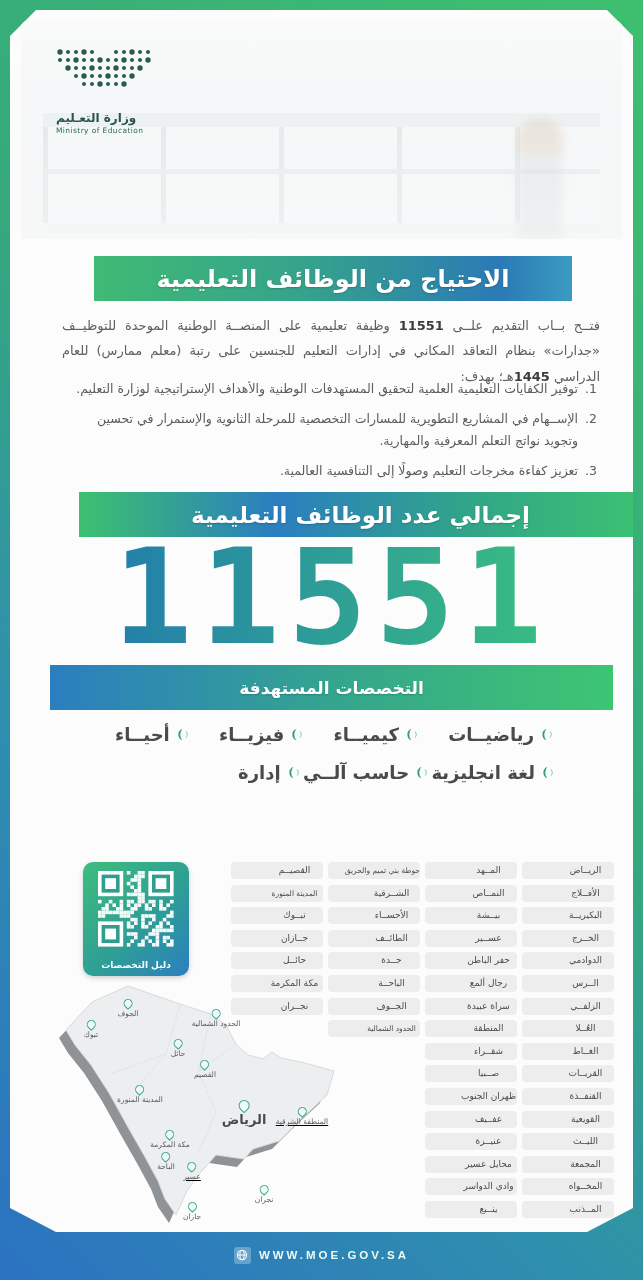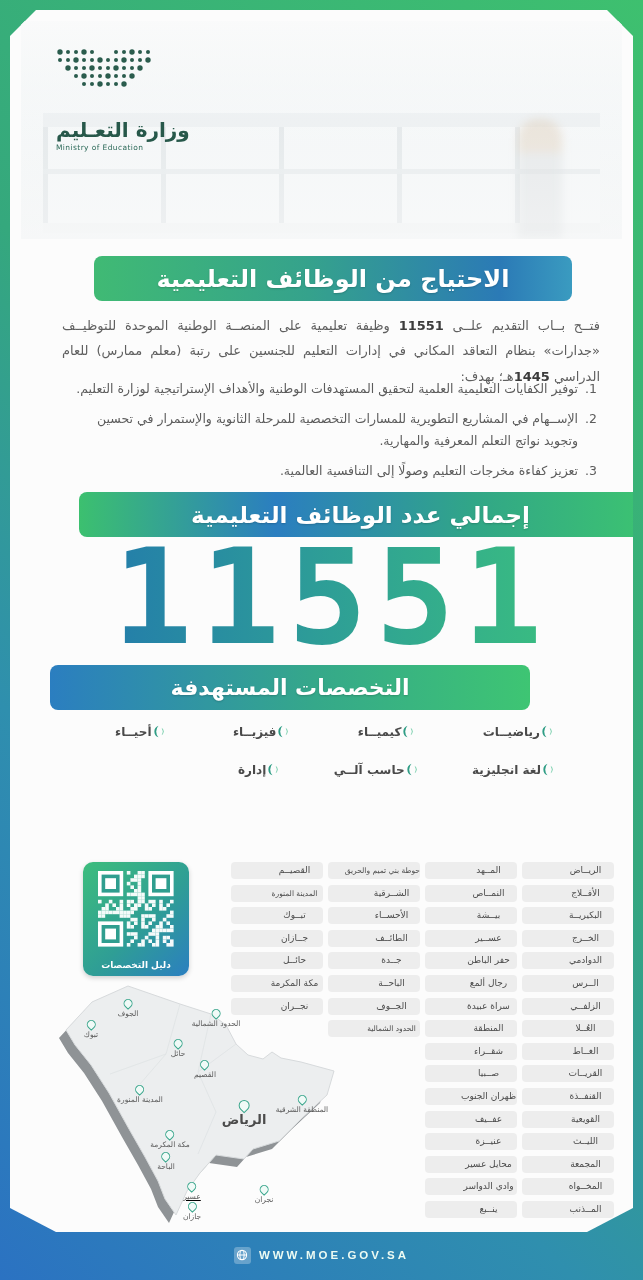--- a/index.html
+++ b/index.html
@@ -14,51 +14,51 @@
     background:linear-gradient(180deg,#ecf1f2 0%,#f3f6f7 45%,#eff2f3 100%);}
   .win-head{position:absolute;left:22px;right:22px;top:92px;height:14px;background:#e6ebed;opacity:.85;}
   .win-band{position:absolute;left:22px;right:22px;top:106px;height:96px;opacity:.8;
     background:repeating-linear-gradient(90deg,#d9dfe2 0 5px,#f3f6f7 5px 118px);border-bottom:10px solid #edf0f1;}
   .win-rail{position:absolute;left:22px;right:22px;top:148px;height:5px;background:#e0e5e8;opacity:.9;}
   .person{position:absolute;left:497px;top:98px;width:44px;height:120px;opacity:.5;filter:blur(4px);
     background:linear-gradient(180deg,#d6c3aa 0 28%,#cdd2d4 28% 100%);border-radius:20px 20px 0 0;}
   .photo-fade{position:absolute;inset:0;background:linear-gradient(180deg,rgba(252,252,252,.85) 0%,rgba(252,252,252,.25) 45%,rgba(252,252,252,.55) 100%);}
   
   .logo{position:absolute;left:46px;top:38px;width:150px;text-align:left;}
-  .logo .ar{font-size:20px;font-weight:bold;color:#27584a;margin-top:24px;direction:rtl;text-align:left;}
+  .logo .ar{font-size:12px;font-weight:bold;color:#27584a;margin-top:17px;direction:rtl;text-align:left;}
   .logo .en{font-size:7.5px;color:#2d6a59;letter-spacing:.4px;margin-top:1px;}
   
-  .banner{position:absolute;height:45px;border-radius:8px;color:#fff;font-weight:bold;
+  .banner{position:absolute;height:45px;border-radius:0;color:#fff;font-weight:bold;
     display:flex;align-items:center;justify-content:center;text-shadow:0 1px 2px rgba(0,0,0,.18);direction:rtl;}
   .b-title{left:84px;top:246px;width:478px;font-size:24px;
     background:linear-gradient(90deg,#40ba74 0%,#35a28c 45%,#2b7ab6 85%,#3a9bc0 100%);}
   .b-total{left:40px;top:482px;width:563px;font-size:23px;
     background:linear-gradient(90deg,#3cc06f 0%,#2b7ec0 35%,#31a687 70%,#3cc272 100%);margin-left:29px;}
-  .b-specs{left:40px;top:655px;width:480px;font-size:22px;
+  .b-specs{left:40px;top:655px;width:563px;font-size:17px;
     background:linear-gradient(90deg,#2b7ec0 0%,#35a88a 55%,#3ec573 100%);}
   .b-depts{left:40px;top:795px;width:563px;font-size:22px;
     background:linear-gradient(90deg,#3cc06f 0%,#2b7ec0 40%,#35aa84 75%,#3ec573 100%);}
   
   .intro{position:absolute;left:52px;top:303px;width:538px;direction:rtl;text-align:justify;
     font-size:13px;line-height:1.95;color:#5f5f5f;}
   .intro b{color:#3c3c3c;}
   
   .goals{position:absolute;left:60px;top:368px;width:527px;direction:rtl;}
   .goal{display:flex;gap:7px;font-size:12.5px;line-height:1.8;color:#5c5c5c;margin-bottom:7px;}
   .goal .n{flex:0 0 auto;}
   
   .big-number{position:absolute;left:0;top:534px;width:643px;text-align:center;direction:ltr;
     font-family:"DejaVu Sans Mono",monospace;font-weight:bold;font-size:132px;line-height:106px;letter-spacing:8px;
     background:linear-gradient(90deg,#1f6fb3 0%,#2e9f96 50%,#3fca77 100%);
     -webkit-background-clip:text;background-clip:text;color:transparent;}
   
   .spec-row{position:absolute;display:flex;direction:rtl;justify-content:space-between;}
   #spec-row1{left:105px;top:714px;width:440px;}
   #spec-row2{left:228px;top:752px;width:318px;}
-  .spec{display:flex;align-items:center;font-size:12px;font-weight:bold;color:#4a4a4a;direction:rtl;}
+  .spec{display:flex;align-items:center;gap:6px;font-size:18px;font-weight:bold;color:#4a4a4a;direction:rtl;}
   
   .dept-col{position:absolute;width:92px;top:852px;}
   #col1{left:512px;} #col2{left:415px;} #col3{left:318px;} #col4{left:221px;}
   .pill{height:17px;line-height:17px;margin-bottom:5.6px;background:#ededed;border-radius:4px;
     font-size:9px;color:#4b4b4b;text-align:center;direction:rtl;white-space:nowrap;overflow:hidden;padding-left:35px;}
   .pill.long{font-size:7.5px;}
   
   .qr{position:absolute;left:73px;top:852px;width:106px;height:114px;border-radius:10px;
     background:linear-gradient(135deg,#3dbd7d 0%,#2f9e95 55%,#2b7fc0 100%);box-shadow:0 2px 5px rgba(0,0,0,.18);}
   .qr svg{position:absolute;left:15px;top:9px;}
@@ -447,33 +447,33 @@
             <span class="t">القصيم</span>
           </div>
           <div class="map-label" style="left: 92px; top: 123px;">
             <div class="pin"></div>
             <span class="t">المدينة المنورة</span>
           </div>
           <div class="map-label major" style="left: 196px; top: 138px;">
             <div class="pin"></div>
             <span class="t">الرياض</span>
           </div>
-          <div class="map-label" style="left: 254px; top: 133px;">
+          <div class="map-label" style="left: 254px; top: 145px; text-decoration: underline;">
             <div class="pin"></div>
             <span class="t">المنطقة الشرقية</span>
           </div>
           <div class="map-label" style="left: 122px; top: 168px;">
             <div class="pin"></div>
             <span class="t">مكة المكرمة</span>
           </div>
           <div class="map-label" style="left: 118px; top: 190px;">
             <div class="pin"></div>
             <span class="t">الباحة</span>
           </div>
-          <div class="map-label" style="left: 144px; top: 220px; text-decoration: underline;">
+          <div class="map-label" style="left: 144px; top: 200px; text-decoration: underline;">
             <div class="pin"></div>
             <span class="t">عسير</span>
           </div>
           <div class="map-label" style="left: 216px; top: 223px;">
             <div class="pin"></div>
             <span class="t">نجران</span>
           </div>
           <div class="map-label" style="left: 144px; top: 240px;">
             <div class="pin"></div>
             <span class="t">جازان</span>

